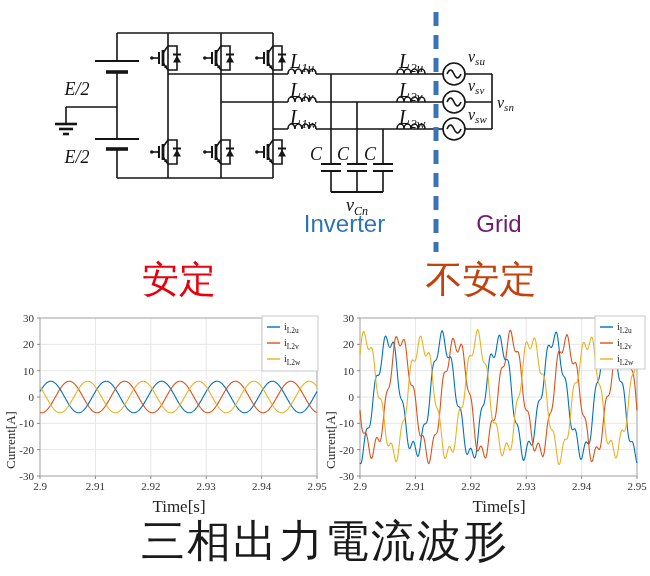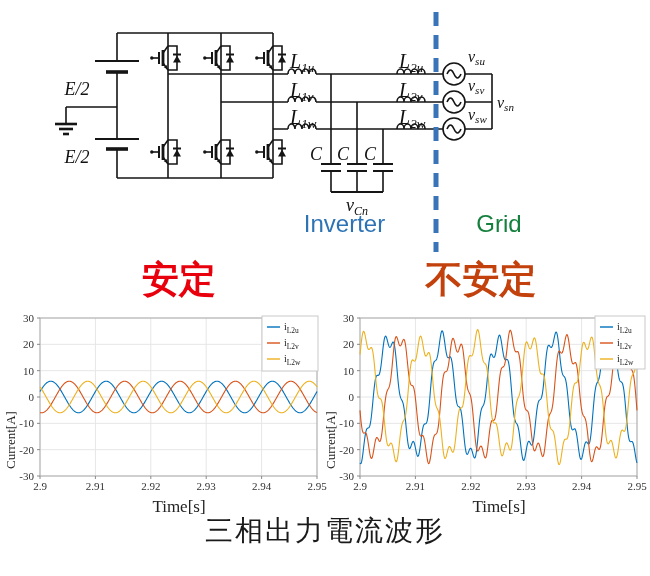--- a/index.html
+++ b/index.html
@@ -4,28 +4,28 @@
 <style>
   html,body{margin:0;padding:0;background:#fff;}
   .stage{position:relative;width:650px;height:576px;background:#ffffff;overflow:hidden;
          font-family:"Liberation Serif",serif;}
   svg text{font-family:"Liberation Serif",serif;}
   .cir-label{font-style:italic;fill:#111;}
   .region-label{position:absolute;font-family:"Liberation Sans",sans-serif;
          font-size:24px;font-weight:400;text-align:center;line-height:1;}
   .chart{position:absolute;top:258px;width:330px;height:258px;}
   .chart-title{position:absolute;top:2px;width:278px;text-align:center;
-         font-family:"Liberation Sans",sans-serif;font-size:37px;font-weight:700;line-height:1.1;}
+         font-family:"Liberation Sans",sans-serif;font-size:37px;font-weight:400;line-height:1.1;}
   .plot-svg{position:absolute;top:42px;left:0;width:330px;height:216px;}
   .ylabel{position:absolute;left:-36px;top:173px;width:96px;height:18px;text-align:center;
          font-size:13px;color:#222;transform:rotate(-90deg);}
   .xlabel{position:absolute;top:239px;left:119px;width:120px;text-align:center;
          font-size:17px;color:#222;}
   .caption{position:absolute;left:0;top:512px;width:650px;text-align:center;
-         font-family:"Liberation Sans",sans-serif;font-size:28px;font-weight:500;color:#1a1a1a;
+         font-family:"Liberation Sans",sans-serif;font-size:44px;font-weight:500;color:#1a1a1a;
          letter-spacing:2px;}
 </style>
 </head>
 <body>
 
 <div class="stage">
 
   <svg width="650" height="258" style="position:absolute;left:0;top:0;">
     <defs>
       <g id="igbt" stroke="#151515" stroke-width="1.6" fill="none">
@@ -122,21 +122,21 @@
 
     <text class="cir-label" x="346" y="211" font-size="18"><tspan>v</tspan><tspan font-size="12" dy="4">Cn</tspan></text>
 
     <text class="cir-label" x="468" y="62" font-size="16"><tspan>v</tspan><tspan font-size="11" dy="3">su</tspan></text>
     <text class="cir-label" x="468" y="91" font-size="16"><tspan>v</tspan><tspan font-size="11" dy="3">sv</tspan></text>
     <text class="cir-label" x="468" y="120" font-size="16"><tspan>v</tspan><tspan font-size="11" dy="3">sw</tspan></text>
     <text class="cir-label" x="497" y="108" font-size="16"><tspan>v</tspan><tspan font-size="11" dy="3">sn</tspan></text>
   </svg>
 
   <div class="region-label" style="left: 277px; top: 212px; width: 135px; color: rgb(46, 116, 181);">Inverter</div>
-  <div class="region-label" style="left: 454px; top: 212px; width: 90px; color: #15803d;">Grid</div>
+  <div class="region-label" style="left: 454px; top: 212px; width: 90px; color: #701a75;">Grid</div>
 
   <div class="chart" style="left:0;">
     <div class="chart-title" style="left: 40px; color: rgb(232, 0, 13);">安定</div>
     <svg class="plot-svg" viewBox="0 0 330 216">
         <g stroke="#e6e6e6" stroke-width="1">
           <line x1="40" x2="40" y1="18" y2="176"></line>
           <line x1="95.40000000000099" x2="95.40000000000099" y1="18" y2="176"></line>
           <line x1="150.7999999999995" x2="150.7999999999995" y1="18" y2="176"></line>
           <line x1="206.20000000000047" x2="206.20000000000047" y1="18" y2="176"></line>
           <line x1="261.599999999999" x2="261.599999999999" y1="18" y2="176"></line>

